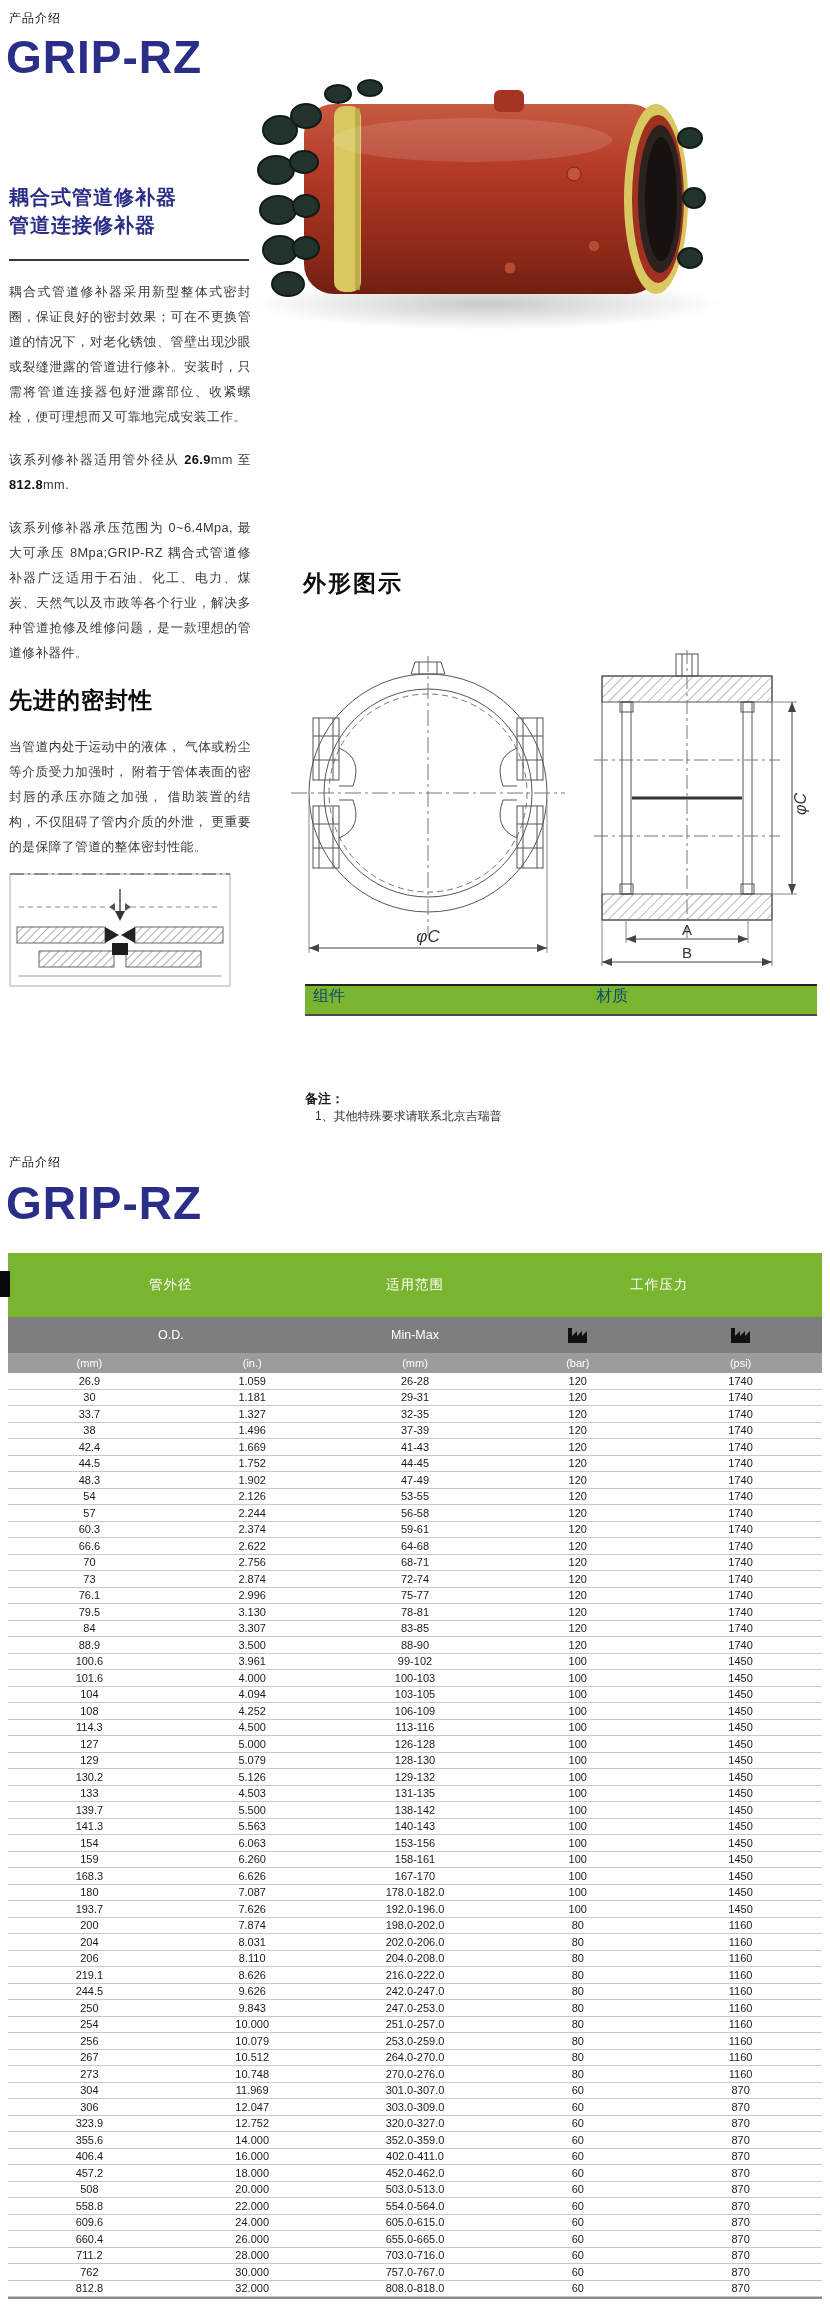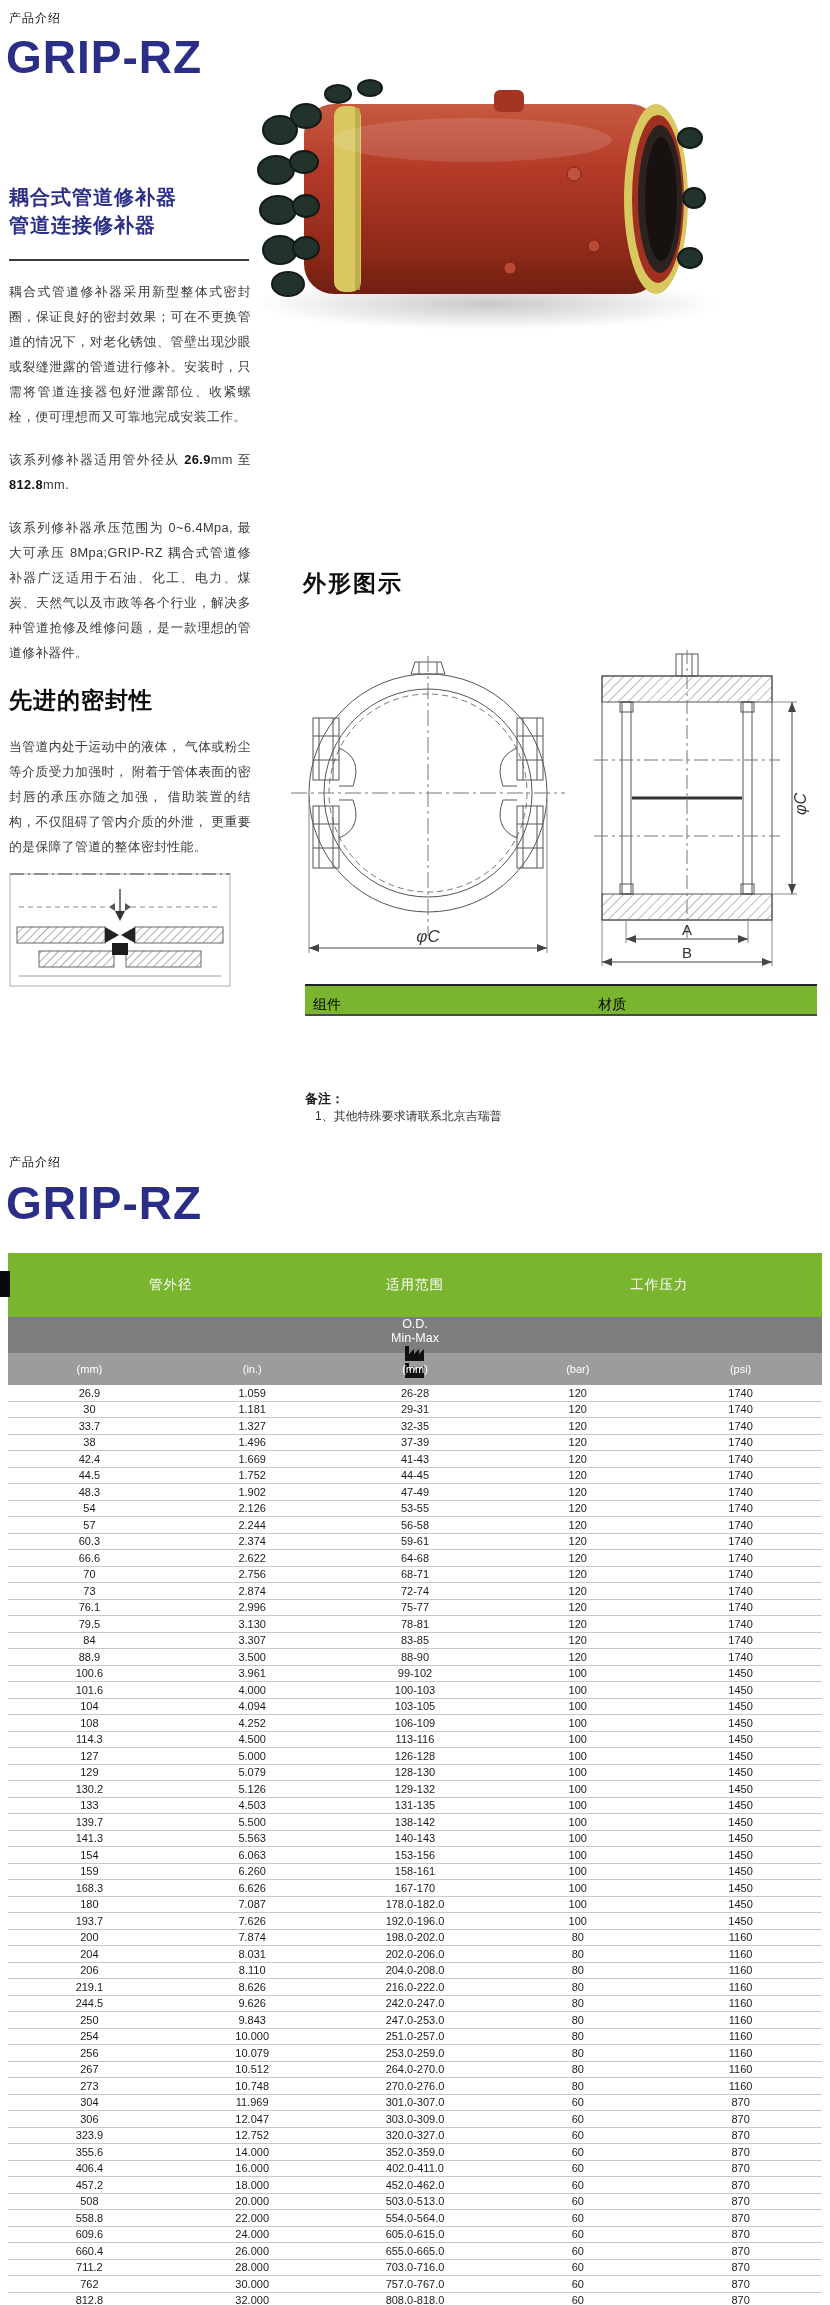--- a/index.html
+++ b/index.html
@@ -26,44 +26,44 @@
   .body-p b{color:#111;}
   .sub-heading{font-size:23px;font-weight:800;color:#0d0d0d;margin:20px 0 0 0;letter-spacing:1px;}
   .seal-svg{display:block;margin-top:14px;}
   
   .photo{position:absolute;left:242px;top:78px;}
   .outline-heading{position:absolute;left:303px;top:568px;font-size:23px;font-weight:800;color:#0d0d0d;letter-spacing:2px;}
   .front-svg{position:absolute;left:283px;top:648px;}
   .side-svg{position:absolute;left:592px;top:648px;}
   
   .materials{position:absolute;left:305px;top:984px;width:512px;border-top:2px solid #222;}
-  .mat-head{display:flex;background:var(--table-green);color:#000000;height:28px;align-items:flex-end;
-            font-size:14px;border-bottom:2px solid #4a4a4a;}
+  .mat-head{display:flex;background:var(--table-green);color:#0c4a6e;height:28px;align-items:flex-start;
+            font-size:16px;border-bottom:2px solid #4a4a4a;}
   .mat-head .c1{width:20%;padding-left:8px;box-sizing:border-box;}
   .mat-head .c2{width:80%;text-align:center;}
   .mat-row{display:flex;height:30px;align-items:center;font-size:12.5px;color:#1c1c1c;border-bottom:1px solid #b0b0b0;}
   .mat-row:last-child{border-bottom:2px solid #555;}
   .mat-row .c1{width:20%;padding-left:8px;box-sizing:border-box;font-weight:600;}
   .mat-row .c2{width:80%;text-align:center;}
   .remark{position:absolute;left:305px;top:1090px;color:#1c1c1c;}
   .remark-title{font-size:13px;font-weight:700;line-height:17px;}
   .remark-item{font-size:12px;line-height:18px;padding-left:10px;color:#333;}
   
   .spec{position:absolute;left:8px;top:1253px;width:814px;}
   .spec-green{position:relative;display:flex;align-items:center;height:64px;background:var(--table-green);
               color:#fff;font-size:13.5px;letter-spacing:1px;}
   .green-notch{position:absolute;left:-8px;top:18px;width:10px;height:26px;background:#0a0a0a;}
   .spec-green .g1{width:40%;text-align:center;}
   .spec-green .g2{width:20%;text-align:center;}
   .spec-green .g3{width:40%;text-align:center;}
-  .spec-sub{display:flex;align-items:center;height:36px;background:var(--band-dark);color:#fff;font-size:12.5px;flex-direction:column;}
+  .spec-sub{display:flex;align-items:center;height:36px;background:var(--band-dark);color:#fff;font-size:12.5px;}
   .spec-sub .s-od{width:40%;text-align:center;}
   .spec-sub .s-mm{width:20%;text-align:center;}
   .spec-sub .s-ic{width:20%;text-align:center;}
-  .spec-units{display:flex;align-items:center;height:32px;background:var(--band-light);color:#fff;font-size:11px;}
+  .spec-units{display:flex;align-items:center;height:20px;background:var(--band-light);color:#fff;font-size:11px;}
   .spec-units div{width:20%;text-align:center;}
   .spec-rows{border-bottom:2px solid #8a8a8a;}
   .spec-row{display:flex;height:16.5px;align-items:center;border-bottom:1px solid var(--line-gray);
             font-size:11px;color:#1a1a1a;box-sizing:border-box;}
   .spec-cell{width:20%;text-align:center;line-height:16px;}
   .fic{display:inline-block;vertical-align:middle;}
 </style>
 </head>
 <body>
 

